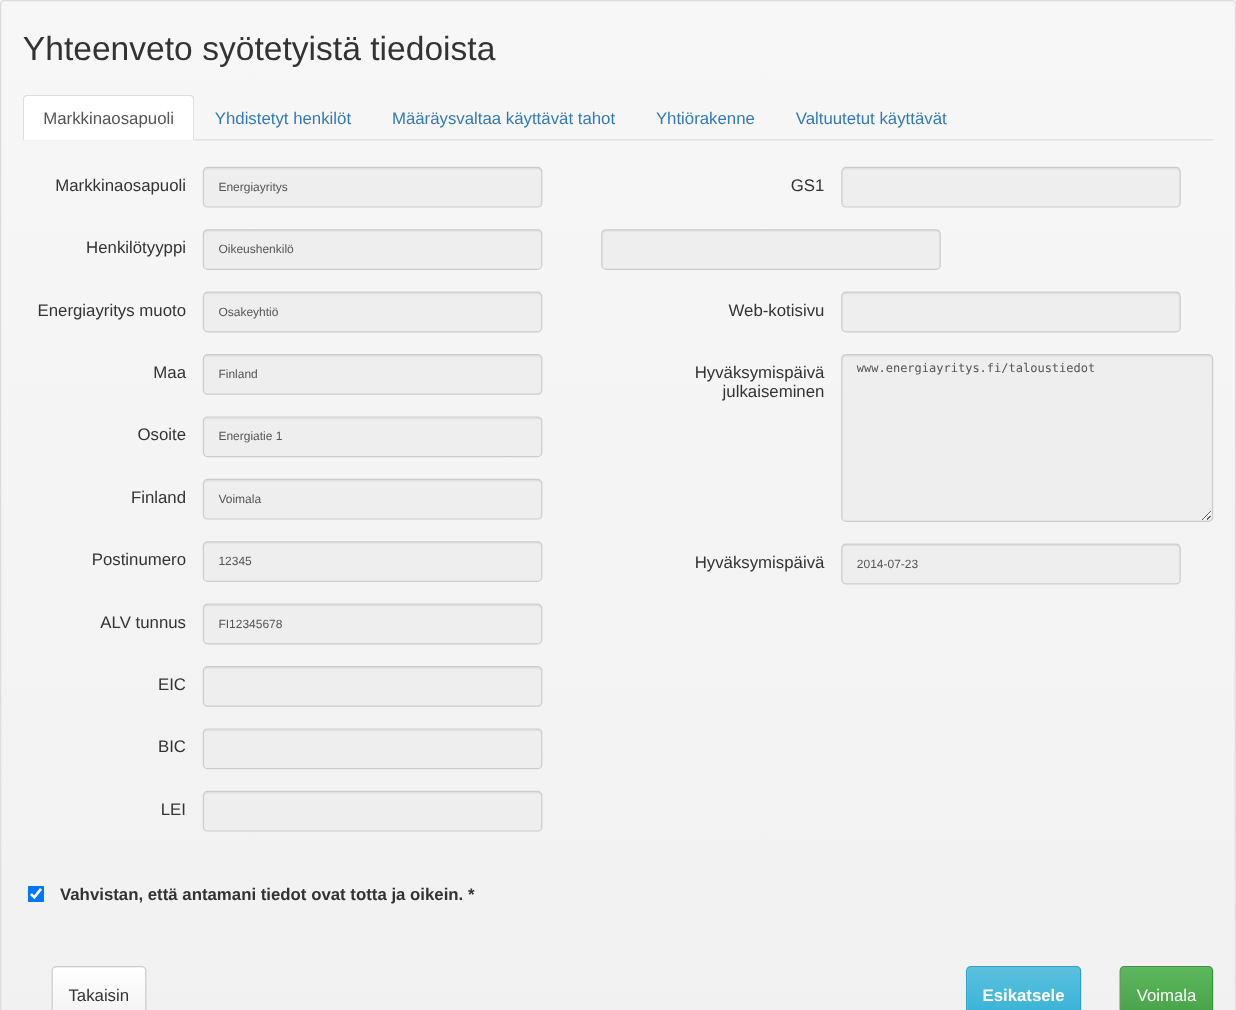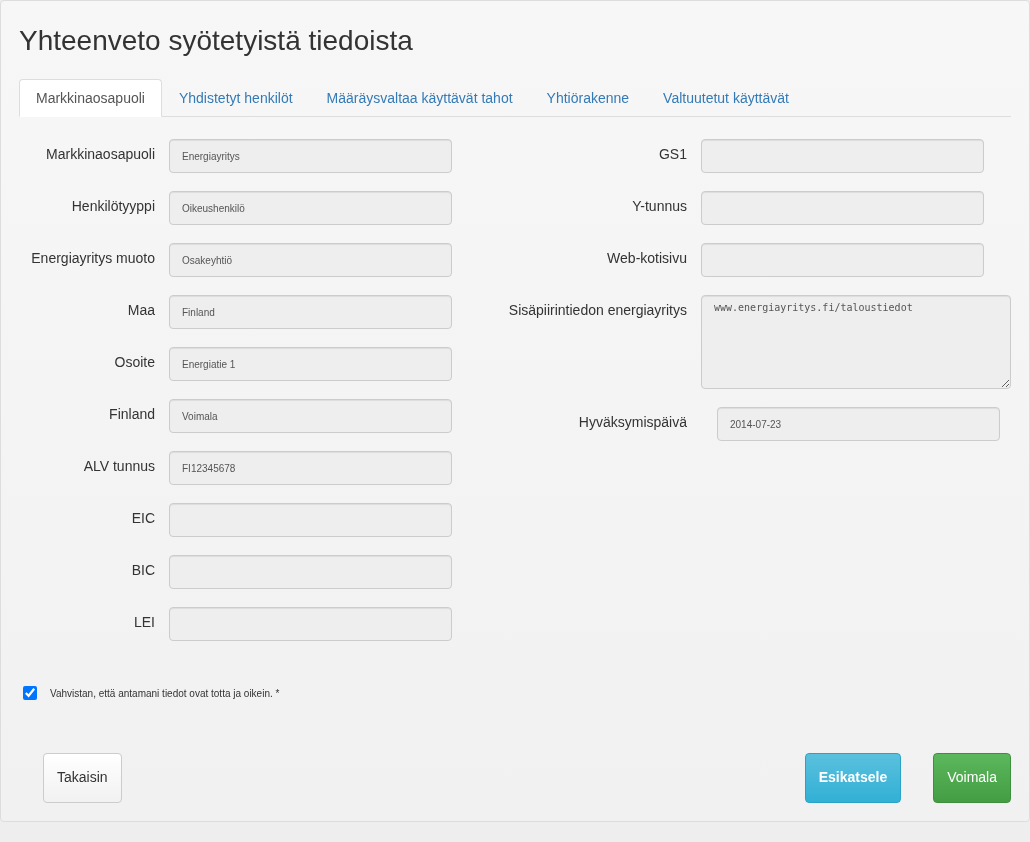--- a/index.html
+++ b/index.html
@@ -76,41 +76,41 @@
     height: 34px;
     padding: 6px 12px;
     font-size: 10px;
     color: #555;
     background-color: #eeeeee;
     border: 1px solid #ccc;
     border-radius: 4px;
     box-shadow: inset 0 1px 1px rgba(0,0,0,.075);
   }
   textarea.form-control {
-    height: 94px;
+    height: 140px;
     resize: both;
     max-width: 310px;
     width: 310px;
   }
   .col.right .form-row label.lbl {
     width: 200px;
   }
   .confirm-row {
     margin-top: 24px;
     margin-bottom: 50px;
     display: flex;
     align-items: center;
     gap: 10px;
   }
   .confirm-row input[type="checkbox"]{
     width: 14px; height:14px;
   }
   .confirm-row label {
-    font-weight: normal;
-    font-size: 10px;
+    font-weight: bold;
+    font-size: 14px;
   }
   .footer {
     display: flex;
     justify-content: space-between;
     align-items: center;
   }
   .footer-right { display:flex; gap:8px; }
   .btn {
     display: inline-block;
     padding: 14px 13px;
@@ -176,20 +176,24 @@
       <div class="form-row">
         <label class="lbl">Osoite</label>
         <input class="form-control" readonly="" value="Energiatie 1" style="">
       </div>
 
       <div class="form-row">
         <label class="lbl">Finland</label>
         <input class="form-control" readonly="" value="Voimala" style="">
       </div>
 
+      <div class="form-row">
+        <label class="lbl">Postinumero</label>
+        <input class="form-control" readonly="" value="12345" style="">
+      </div>
 
       <div class="form-row">
         <label class="lbl">ALV tunnus</label>
         <input class="form-control" readonly="" value="FI12345678" style="">
       </div>
 
       <div class="form-row">
         <label class="lbl">EIC</label>
         <input class="form-control" readonly="" value="" style="">
       </div>
@@ -207,35 +211,34 @@
     </div>
 
     <div class="col right">
 
       <div class="form-row">
         <label class="lbl">GS1</label>
         <input class="form-control" readonly="" value="" style="">
       </div>
 
       <div class="form-row">
-        <label class="lbl">Y-tunnus</label>
         <input class="form-control" readonly="" value="" style="">
       </div>
 
       <div class="form-row">
         <label class="lbl">Web-kotisivu</label>
         <input class="form-control" readonly="" value="" style="">
       </div>
 
       <div class="form-row">
-        <label class="lbl">Sisäpiirintiedon energiayritys</label>
+        <label class="lbl">Hyväksymispäivä julkaiseminen</label>
         <textarea class="form-control" readonly="" style="">www.energiayritys.fi/taloustiedot</textarea>
       </div>
 
-      <div class="form-row" style="margin-top:4px;gap:16px;">
+      <div class="form-row" style="margin-top:4px;">
         <label class="lbl">Hyväksymispäivä</label>
         <input class="form-control" readonly="" value="2014-07-23" style="">
       </div>
 
     </div>
   </div>
 
   <div class="confirm-row">
     <input type="checkbox" checked="" style="">
     <label>Vahvistan, että antamani tiedot ovat totta ja oikein. *</label>

